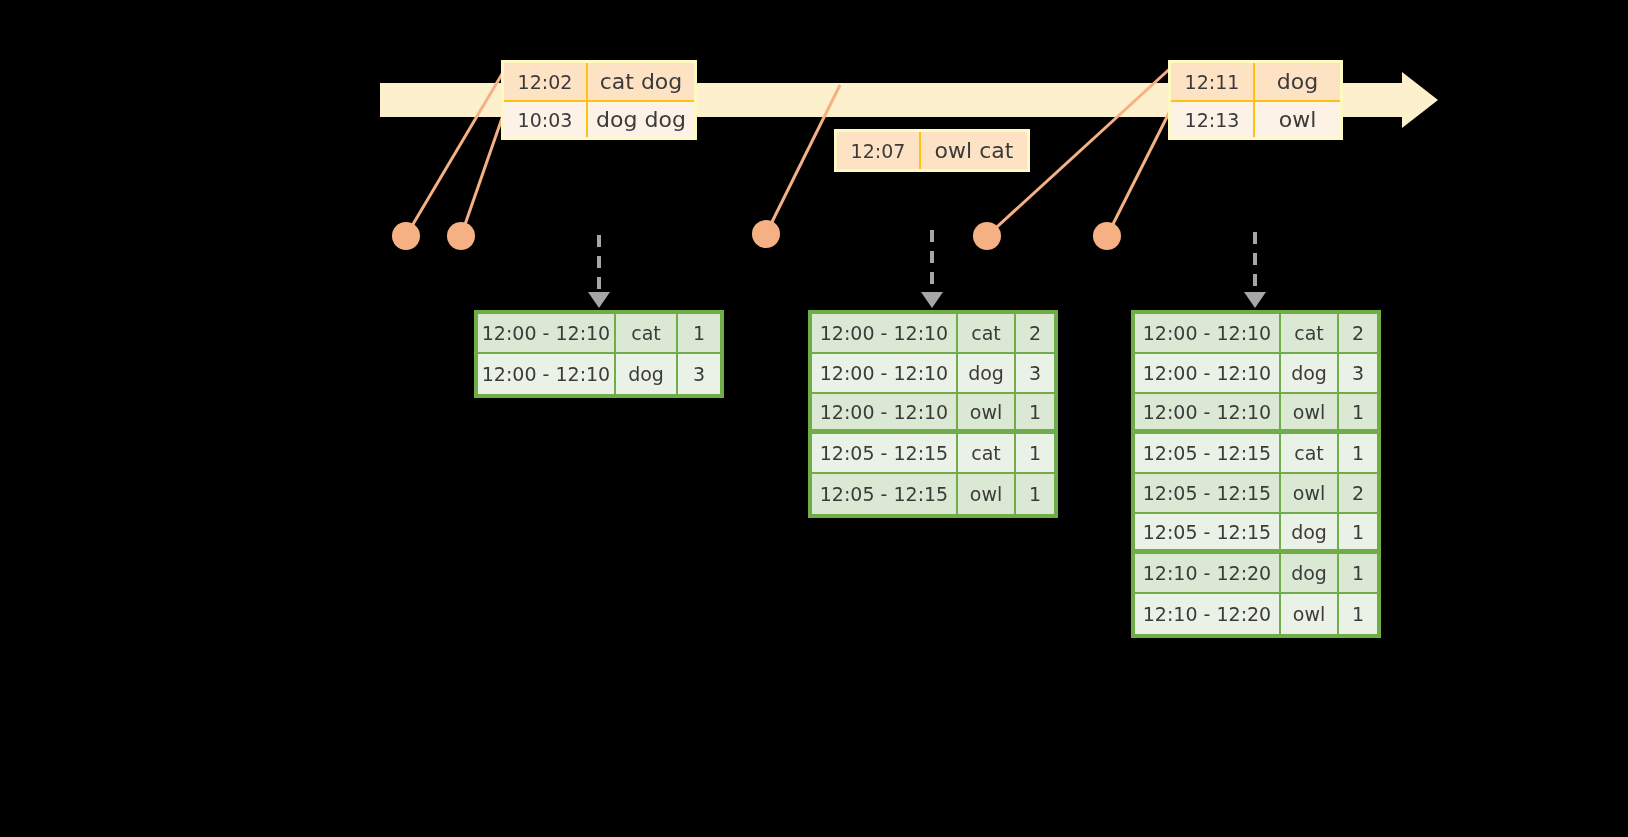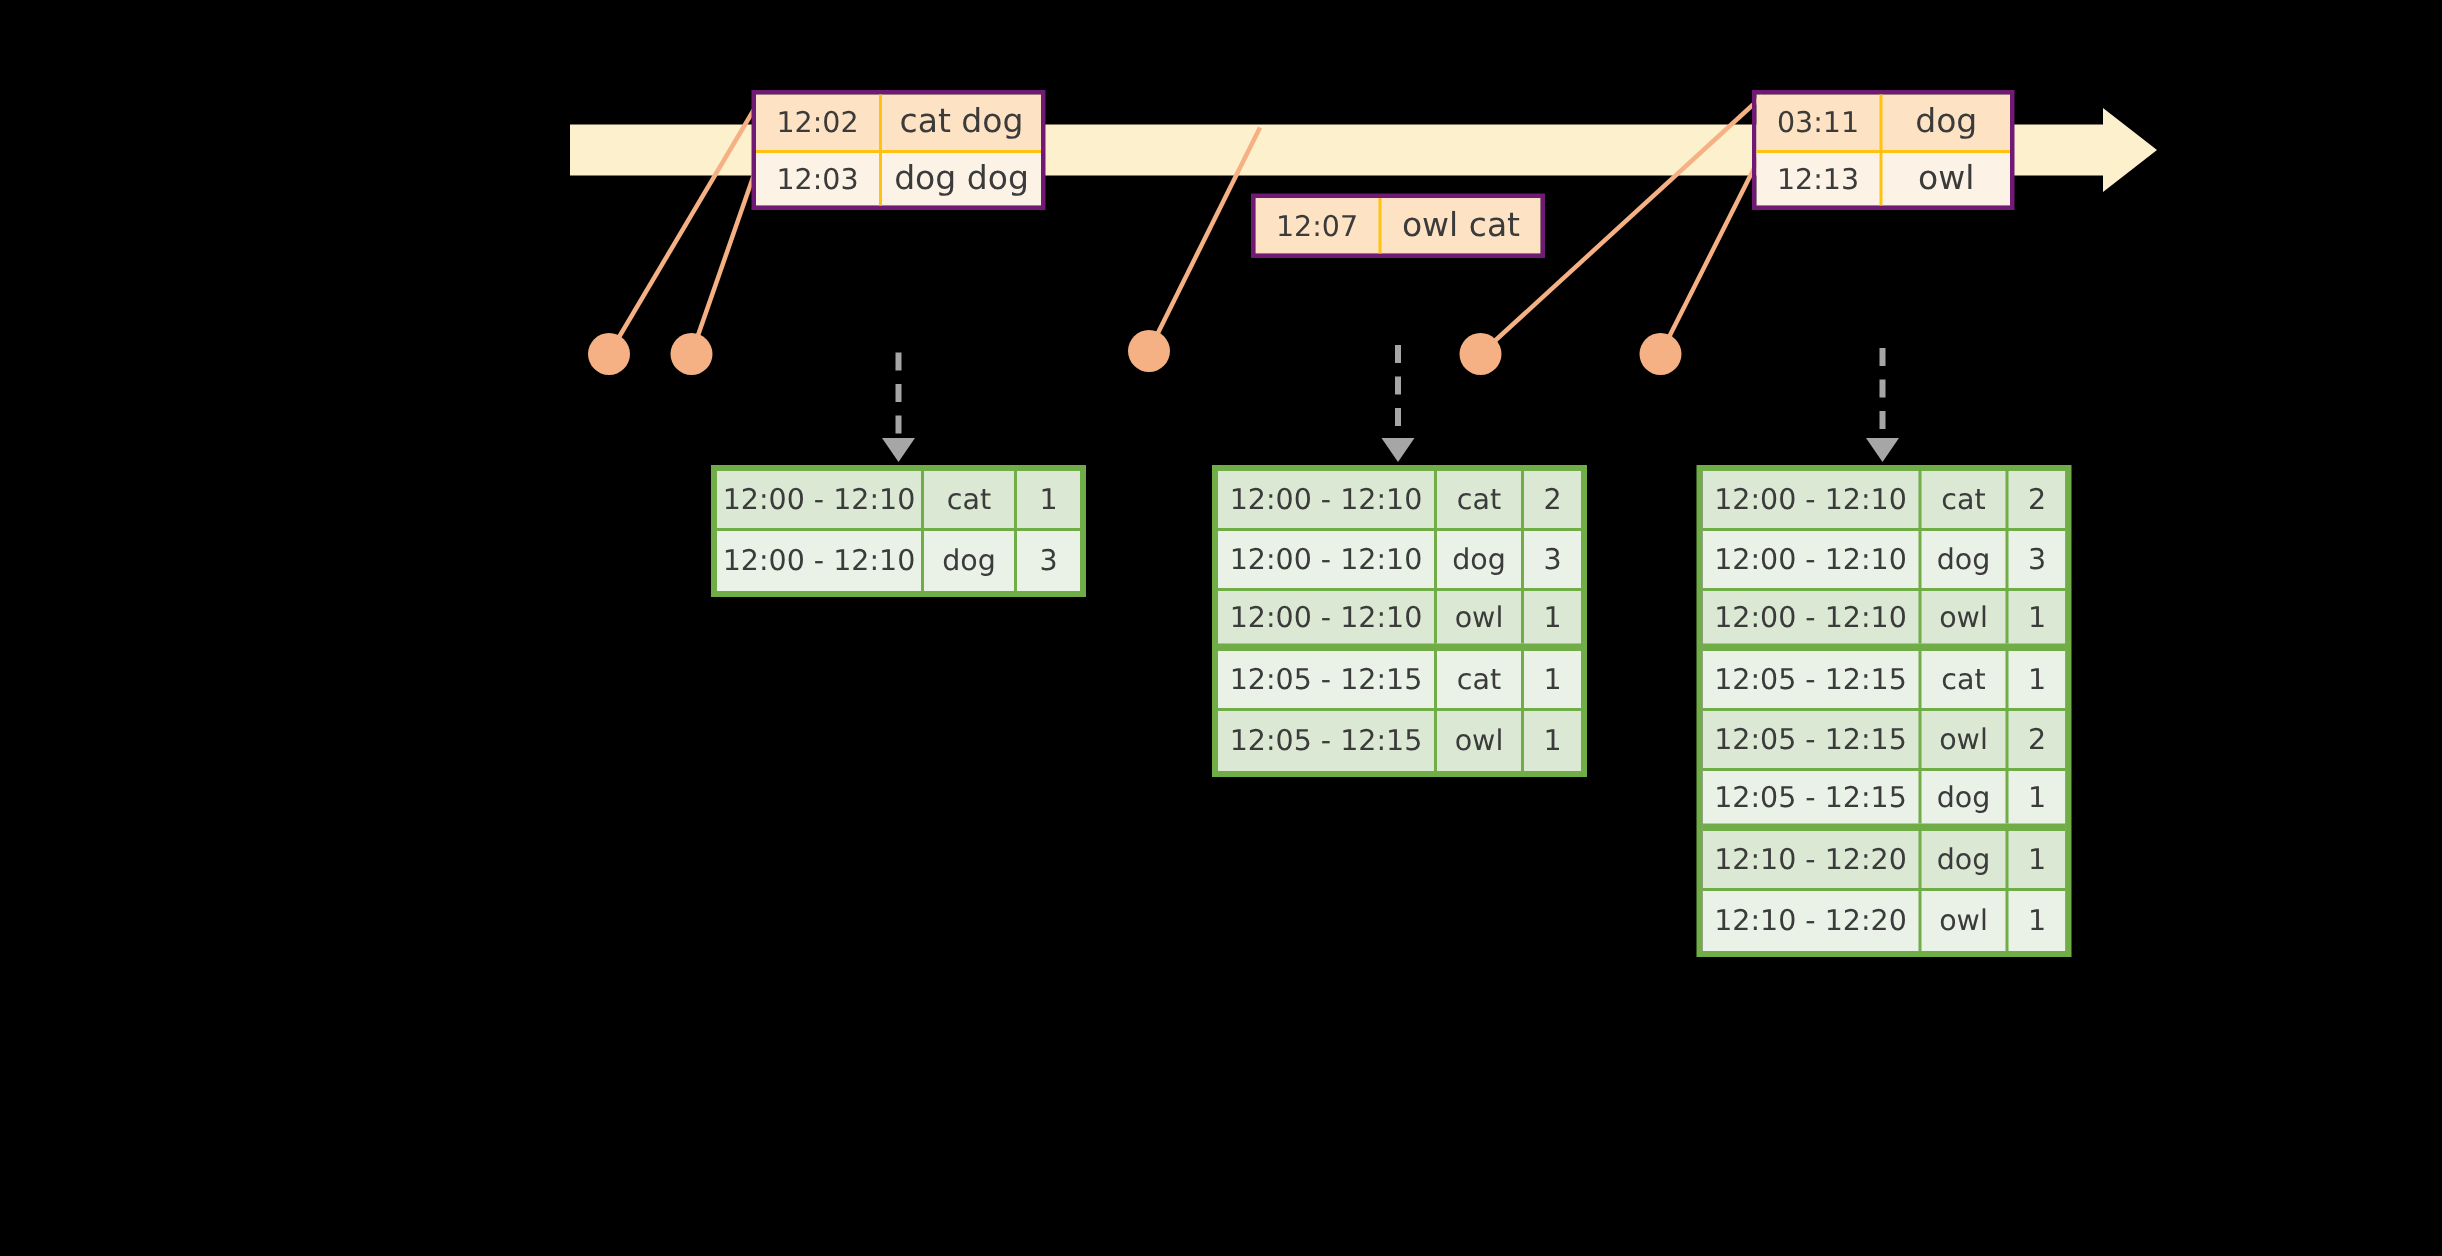--- a/index.html
+++ b/index.html
@@ -6,21 +6,21 @@
   #stage{position:relative;width:1628px;height:837px;background:#000;
          font-family:"DejaVu Sans","Liberation Sans",sans-serif;overflow:hidden;}
 
   
   .tl-bar{position:absolute;background:#fdf0cd;}
   .tl-head{position:absolute;width:0;height:0;
            border-top:28px solid transparent;border-bottom:28px solid transparent;
            border-left:36px solid #fdf0cd;}
 
   
-  .evt{position:absolute;border:3px solid #701a75;box-sizing:border-box;}
+  .evt{position:absolute;border:3px solid #fef9c3;box-sizing:border-box;}
   .evt .row{display:flex;height:37px;box-sizing:border-box;}
   .evt .row+.row{border-top:2px solid #ffc211;}
   .evt .row.odd{background:#fde3c4;}
   .evt .row.even{background:#fdf2e6;}
   .evt .c-time{width:84px;display:flex;align-items:center;justify-content:center;
                border-right:2px solid #ffc211;color:#3b3b3b;font-size:19px;box-sizing:border-box;}
   .evt .c-msg{flex:1;display:flex;align-items:center;justify-content:center;
               color:#3b3b3b;font-size:22px;box-sizing:border-box;}
 
   
@@ -63,33 +63,33 @@
       <polygon points="1244,292 1266,292 1255,308" fill="#a6a6a6"></polygon>
     </svg>
 
   <div id="events">
       <div class="evt" style="left: 501px; top: 60px; width: 196px;">
         <div class="row odd">
           <div class="c-time">12:02</div>
           <div class="c-msg">cat dog</div>
         </div>
         <div class="row even">
-          <div class="c-time">12:03</div>
+          <div class="c-time">10:03</div>
           <div class="c-msg">dog dog</div>
         </div>
       </div>
       <div class="evt" style="left: 834px; top: 81px; width: 196px; margin-top: 48px;">
         <div class="row odd">
           <div class="c-time">12:07</div>
           <div class="c-msg">owl cat</div>
         </div>
       </div>
       <div class="evt" style="left: 1168px; top: 60px; width: 175px;">
         <div class="row odd">
-          <div class="c-time">03:11</div>
+          <div class="c-time">12:11</div>
           <div class="c-msg">dog</div>
         </div>
         <div class="row even">
           <div class="c-time">12:13</div>
           <div class="c-msg">owl</div>
         </div>
       </div>
     </div>
 
   <div id="dots">

